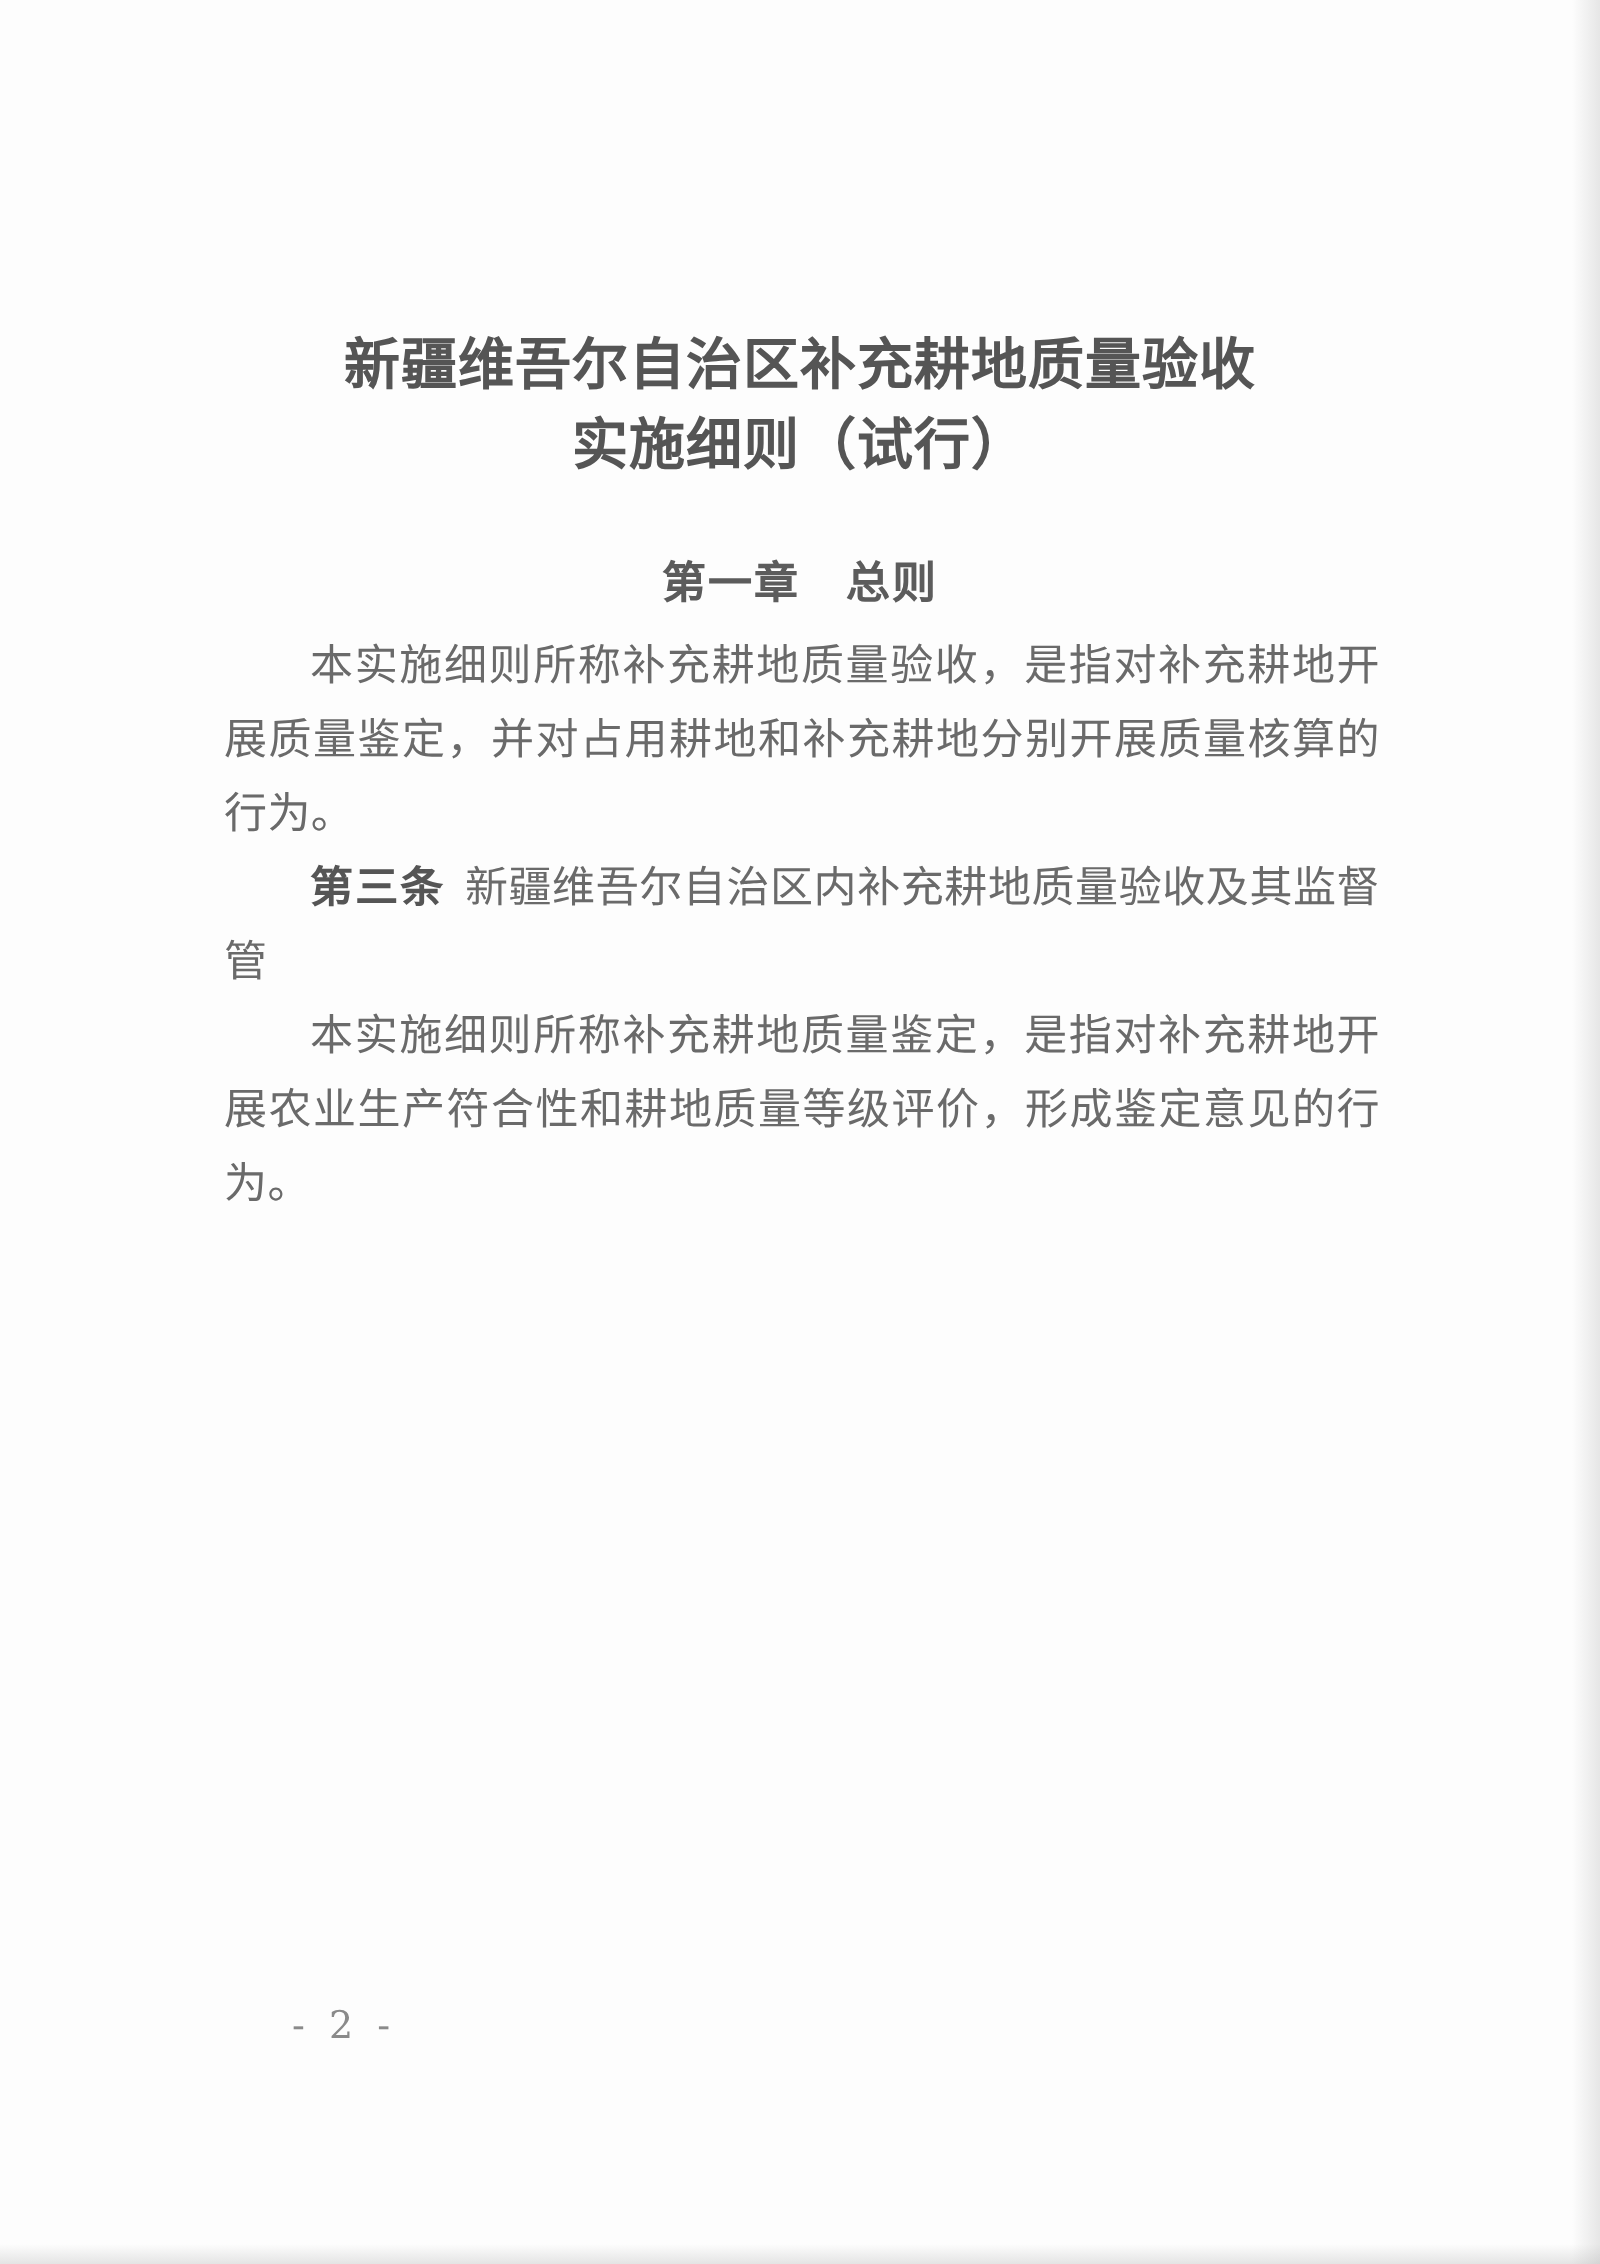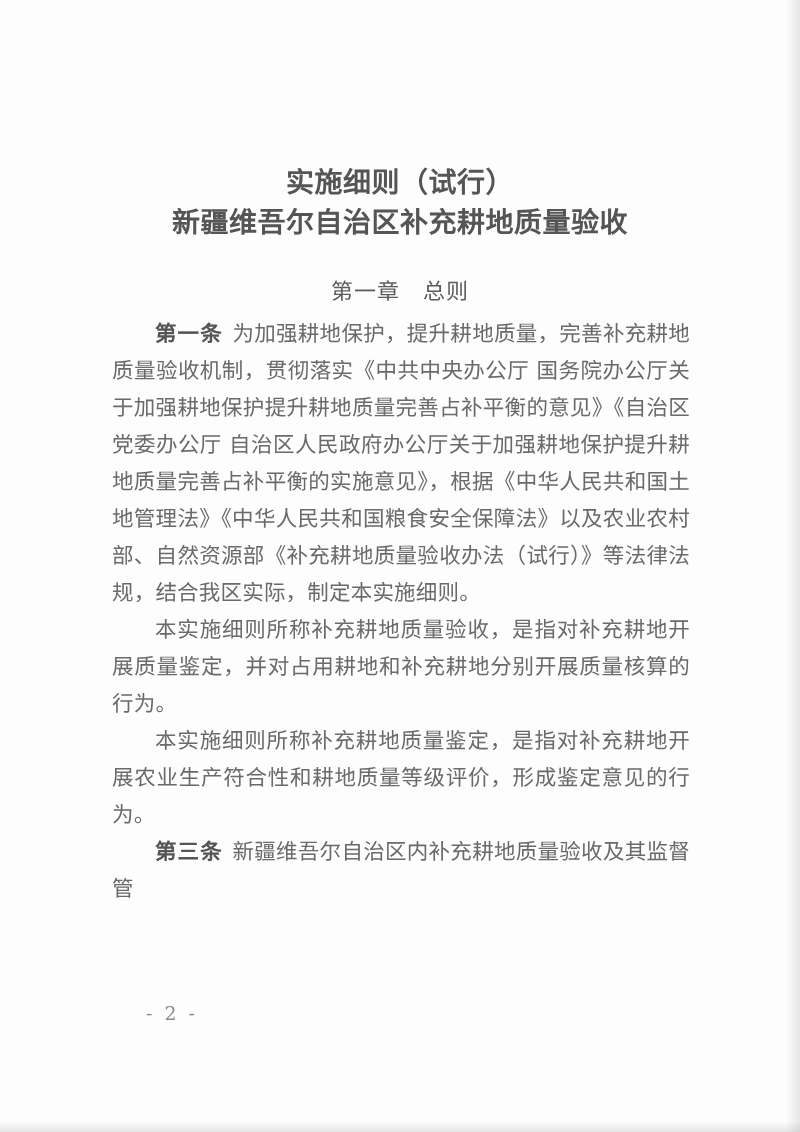--- a/index.html
+++ b/index.html
@@ -67,21 +67,21 @@
 
   
   .chapter-heading {
     position: absolute;
     left: 100px;
     top: 275px;
     width: 600px;
     text-align: center;
     font-size: 22px;
     line-height: 34px;
-    font-weight: normal;
+    font-weight: bold;
     color: #5c5c5c;
     letter-spacing: 1px;
   }
 
   
   .body-text {
     position: absolute;
     left: 112px;
     top: 315px;
     width: 578px;
@@ -119,28 +119,27 @@
   }
 </style>
 </head>
 <body>
 
 <div class="page">
 
   <div class="page-bottom-edge"></div>
 
   <div class="doc-title">
+    <span class="tline">新疆维吾尔自治区补充耕地质量验收</span>
     <span class="tline">实施细则（试行）</span>
-    <span class="tline">新疆维吾尔自治区补充耕地质量验收</span>
   </div>
 
   <div class="chapter-heading">第一章　总则</div>
 
   <div class="body-text">
-    <p class="para"><span class="art-label">第一条</span><span>为加强耕地保护，提升耕地质量，完善补充耕地质量验收机制，贯彻落实《中共中央办公厅 国务院办公厅关于加强耕地保护提升耕地质量完善占补平衡的意见》《自治区党委办公厅 自治区人民政府办公厅关于加强耕地保护提升耕地质量完善占补平衡的实施意见》，根据《中华人民共和国土地管理法》《中华人民共和国粮食安全保障法》以及农业农村部、自然资源部《补充耕地质量验收办法（试行）》等法律法规，结合我区实际，制定本实施细则。</span></p>
     <p class="para"><span>本实施细则所称补充耕地质量验收，是指对补充耕地开展质量鉴定，并对占用耕地和补充耕地分别开展质量核算的行为。</span></p>
+    <p class="para"><span class="art-label">第三条</span><span>新疆维吾尔自治区内补充耕地质量验收及其监督管</span></p>
     <p class="para"><span>本实施细则所称补充耕地质量鉴定，是指对补充耕地开展农业生产符合性和耕地质量等级评价，形成鉴定意见的行为。</span></p>
-    <p class="para"><span class="art-label">第三条</span><span>新疆维吾尔自治区内补充耕地质量验收及其监督管</span></p>
   </div>
 
   <div class="page-number">- 2 -</div>
 
 </div>
 
 </body></html>

